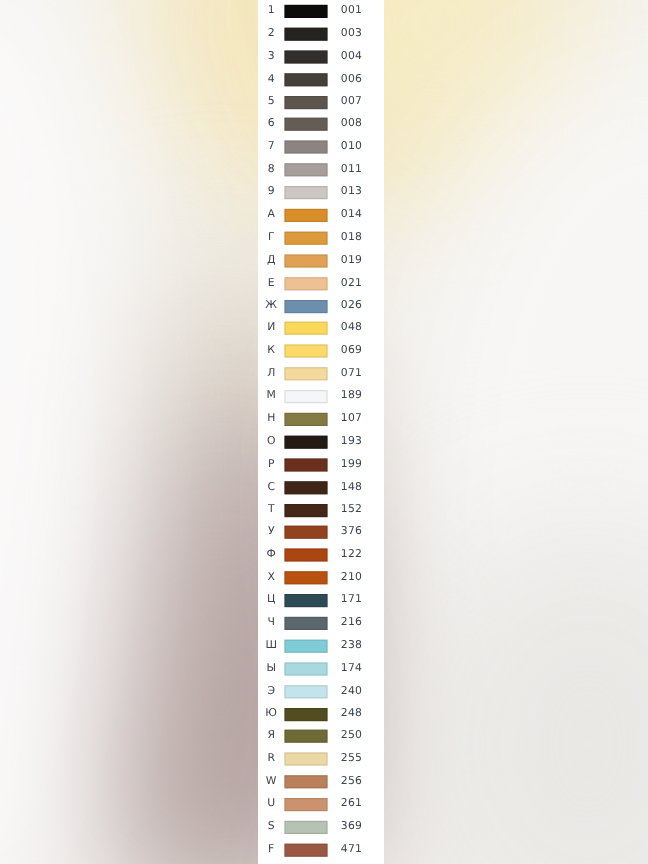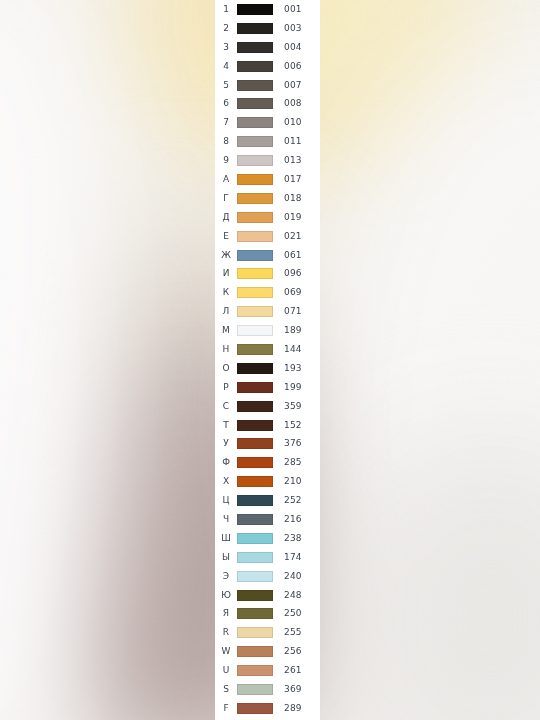--- a/index.html
+++ b/index.html
@@ -170,106 +170,106 @@
       <span class="row-code">011</span>
     </div>
     <div class="legend-row">
       <span class="row-key">9</span>
       <span class="row-swatch" style="background-color: rgb(205, 199, 196);"></span>
       <span class="row-code">013</span>
     </div>
     <div class="legend-row">
       <span class="row-key">А</span>
       <span class="row-swatch" style="background-color: rgb(217, 142, 41);"></span>
-      <span class="row-code">017</span>
+      <span class="row-code">014</span>
     </div>
     <div class="legend-row">
       <span class="row-key">Г</span>
       <span class="row-swatch" style="background-color: rgb(221, 154, 60);"></span>
       <span class="row-code">018</span>
     </div>
     <div class="legend-row">
       <span class="row-key">Д</span>
       <span class="row-swatch" style="background-color: rgb(224, 161, 85);"></span>
       <span class="row-code">019</span>
     </div>
     <div class="legend-row">
       <span class="row-key">Е</span>
       <span class="row-swatch" style="background-color: rgb(238, 193, 146);"></span>
       <span class="row-code">021</span>
     </div>
     <div class="legend-row">
       <span class="row-key">Ж</span>
       <span class="row-swatch" style="background-color: rgb(108, 143, 174);"></span>
-      <span class="row-code">061</span>
+      <span class="row-code">026</span>
     </div>
     <div class="legend-row">
       <span class="row-key">И</span>
       <span class="row-swatch" style="background-color: rgb(251, 215, 91);"></span>
-      <span class="row-code">096</span>
+      <span class="row-code">048</span>
     </div>
     <div class="legend-row">
       <span class="row-key">К</span>
       <span class="row-swatch" style="background-color: rgb(251, 217, 106);"></span>
       <span class="row-code">069</span>
     </div>
     <div class="legend-row">
       <span class="row-key">Л</span>
       <span class="row-swatch" style="background-color: rgb(243, 217, 155);"></span>
       <span class="row-code">071</span>
     </div>
     <div class="legend-row">
       <span class="row-key">М</span>
       <span class="row-swatch" style="background-color: rgb(245, 246, 248);"></span>
       <span class="row-code">189</span>
     </div>
     <div class="legend-row">
       <span class="row-key">Н</span>
       <span class="row-swatch" style="background-color: rgb(132, 122, 68);"></span>
-      <span class="row-code">144</span>
+      <span class="row-code">107</span>
     </div>
     <div class="legend-row">
       <span class="row-key">О</span>
       <span class="row-swatch" style="background-color: rgb(36, 26, 19);"></span>
       <span class="row-code">193</span>
     </div>
     <div class="legend-row">
       <span class="row-key">Р</span>
       <span class="row-swatch" style="background-color: rgb(107, 47, 29);"></span>
       <span class="row-code">199</span>
     </div>
     <div class="legend-row">
       <span class="row-key">С</span>
       <span class="row-swatch" style="background-color: rgb(63, 36, 24);"></span>
-      <span class="row-code">359</span>
+      <span class="row-code">148</span>
     </div>
     <div class="legend-row">
       <span class="row-key">Т</span>
       <span class="row-swatch" style="background-color: rgb(69, 39, 26);"></span>
       <span class="row-code">152</span>
     </div>
     <div class="legend-row">
       <span class="row-key">У</span>
       <span class="row-swatch" style="background-color: rgb(144, 67, 28);"></span>
       <span class="row-code">376</span>
     </div>
     <div class="legend-row">
       <span class="row-key">Ф</span>
       <span class="row-swatch" style="background-color: rgb(171, 69, 18);"></span>
-      <span class="row-code">285</span>
+      <span class="row-code">122</span>
     </div>
     <div class="legend-row">
       <span class="row-key">Х</span>
       <span class="row-swatch" style="background-color: rgb(185, 81, 15);"></span>
       <span class="row-code">210</span>
     </div>
     <div class="legend-row">
       <span class="row-key">Ц</span>
       <span class="row-swatch" style="background-color: rgb(46, 75, 85);"></span>
-      <span class="row-code">252</span>
+      <span class="row-code">171</span>
     </div>
     <div class="legend-row">
       <span class="row-key">Ч</span>
       <span class="row-swatch" style="background-color: rgb(91, 103, 108);"></span>
       <span class="row-code">216</span>
     </div>
     <div class="legend-row">
       <span class="row-key">Ш</span>
       <span class="row-swatch" style="background-color: rgb(127, 203, 214);"></span>
       <span class="row-code">238</span>
@@ -310,15 +310,15 @@
       <span class="row-code">261</span>
     </div>
     <div class="legend-row">
       <span class="row-key">S</span>
       <span class="row-swatch" style="background-color: rgb(182, 194, 180);"></span>
       <span class="row-code">369</span>
     </div>
     <div class="legend-row">
       <span class="row-key">F</span>
       <span class="row-swatch" style="background-color: rgb(154, 88, 66);"></span>
-      <span class="row-code">289</span>
+      <span class="row-code">471</span>
     </div>
   </div>
 
 </body></html>

